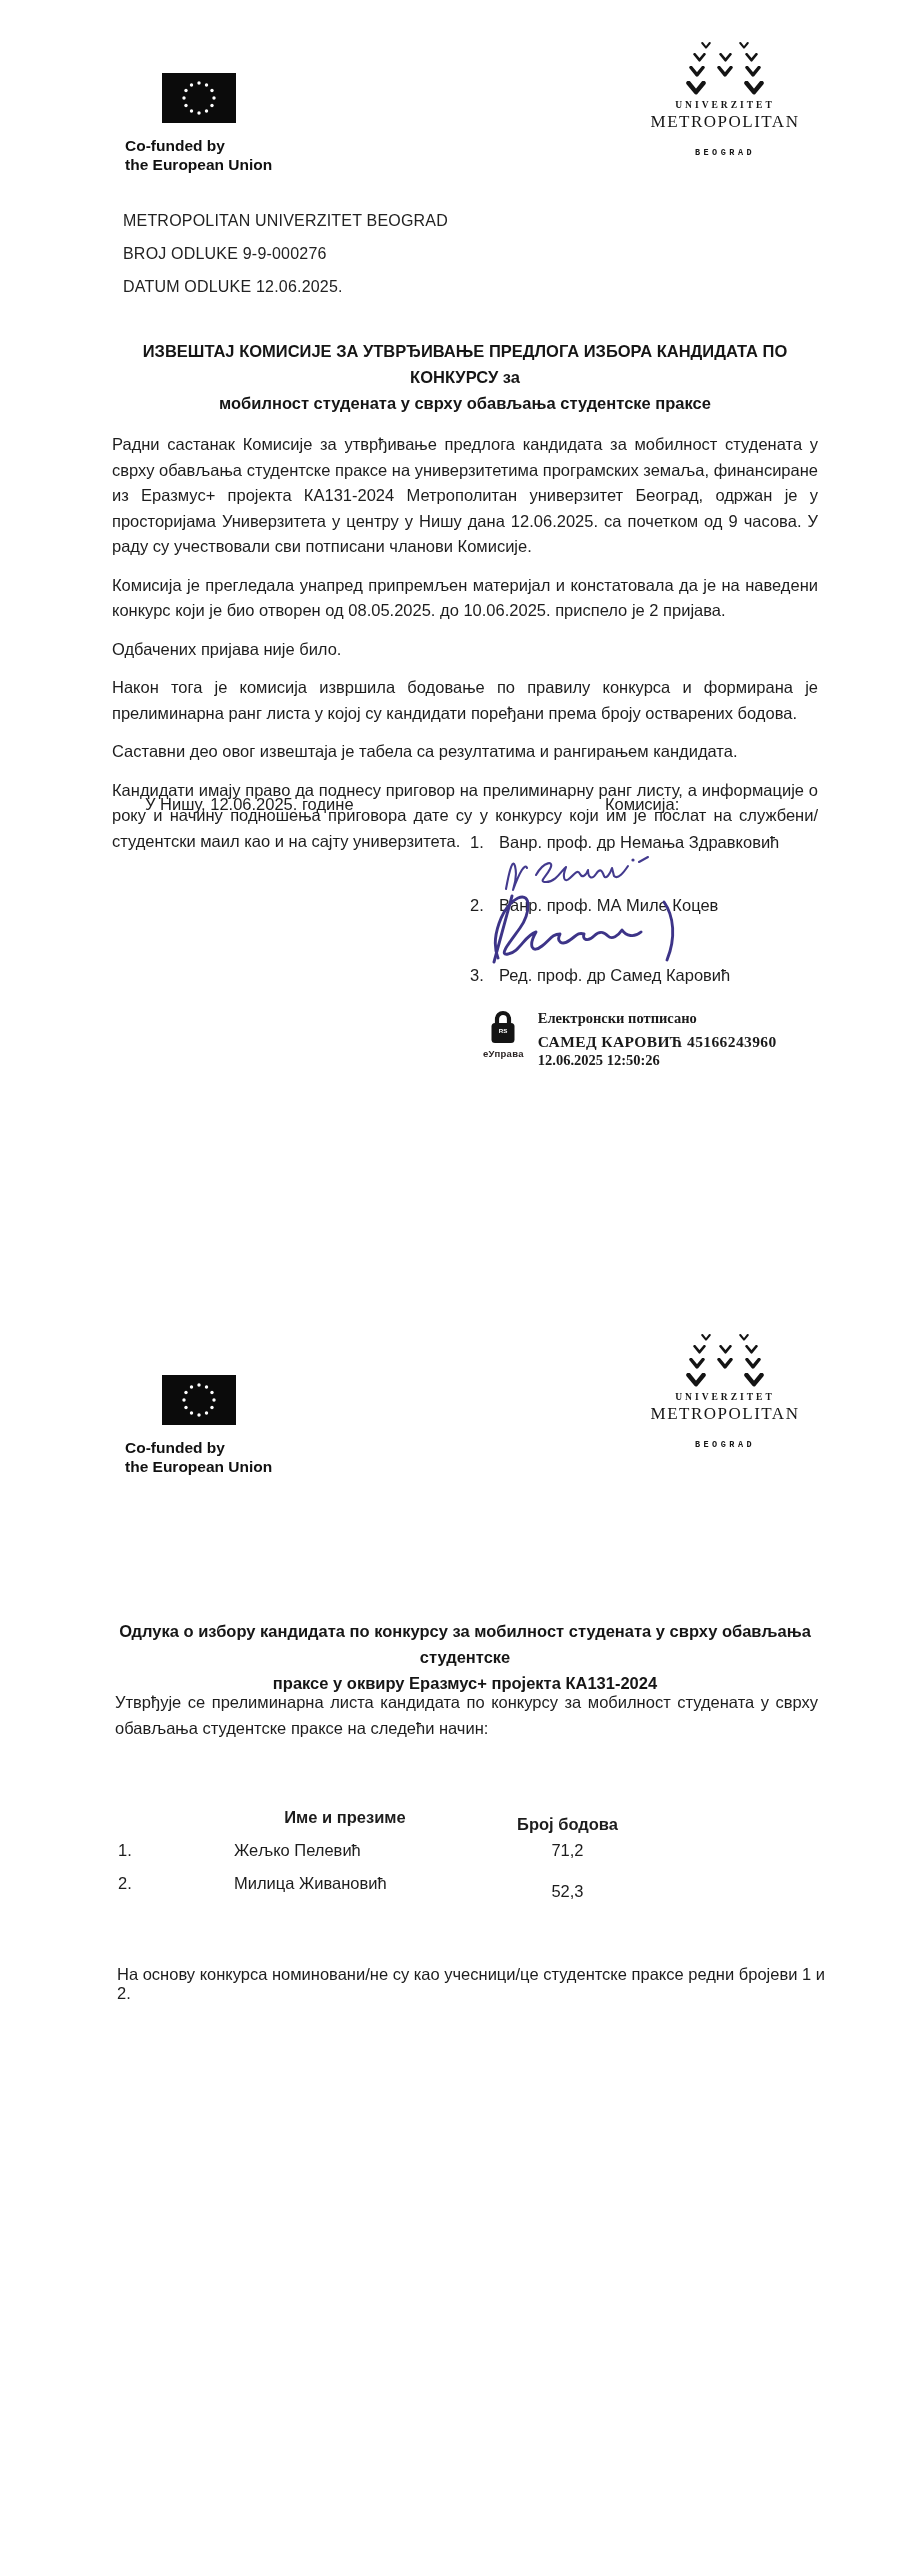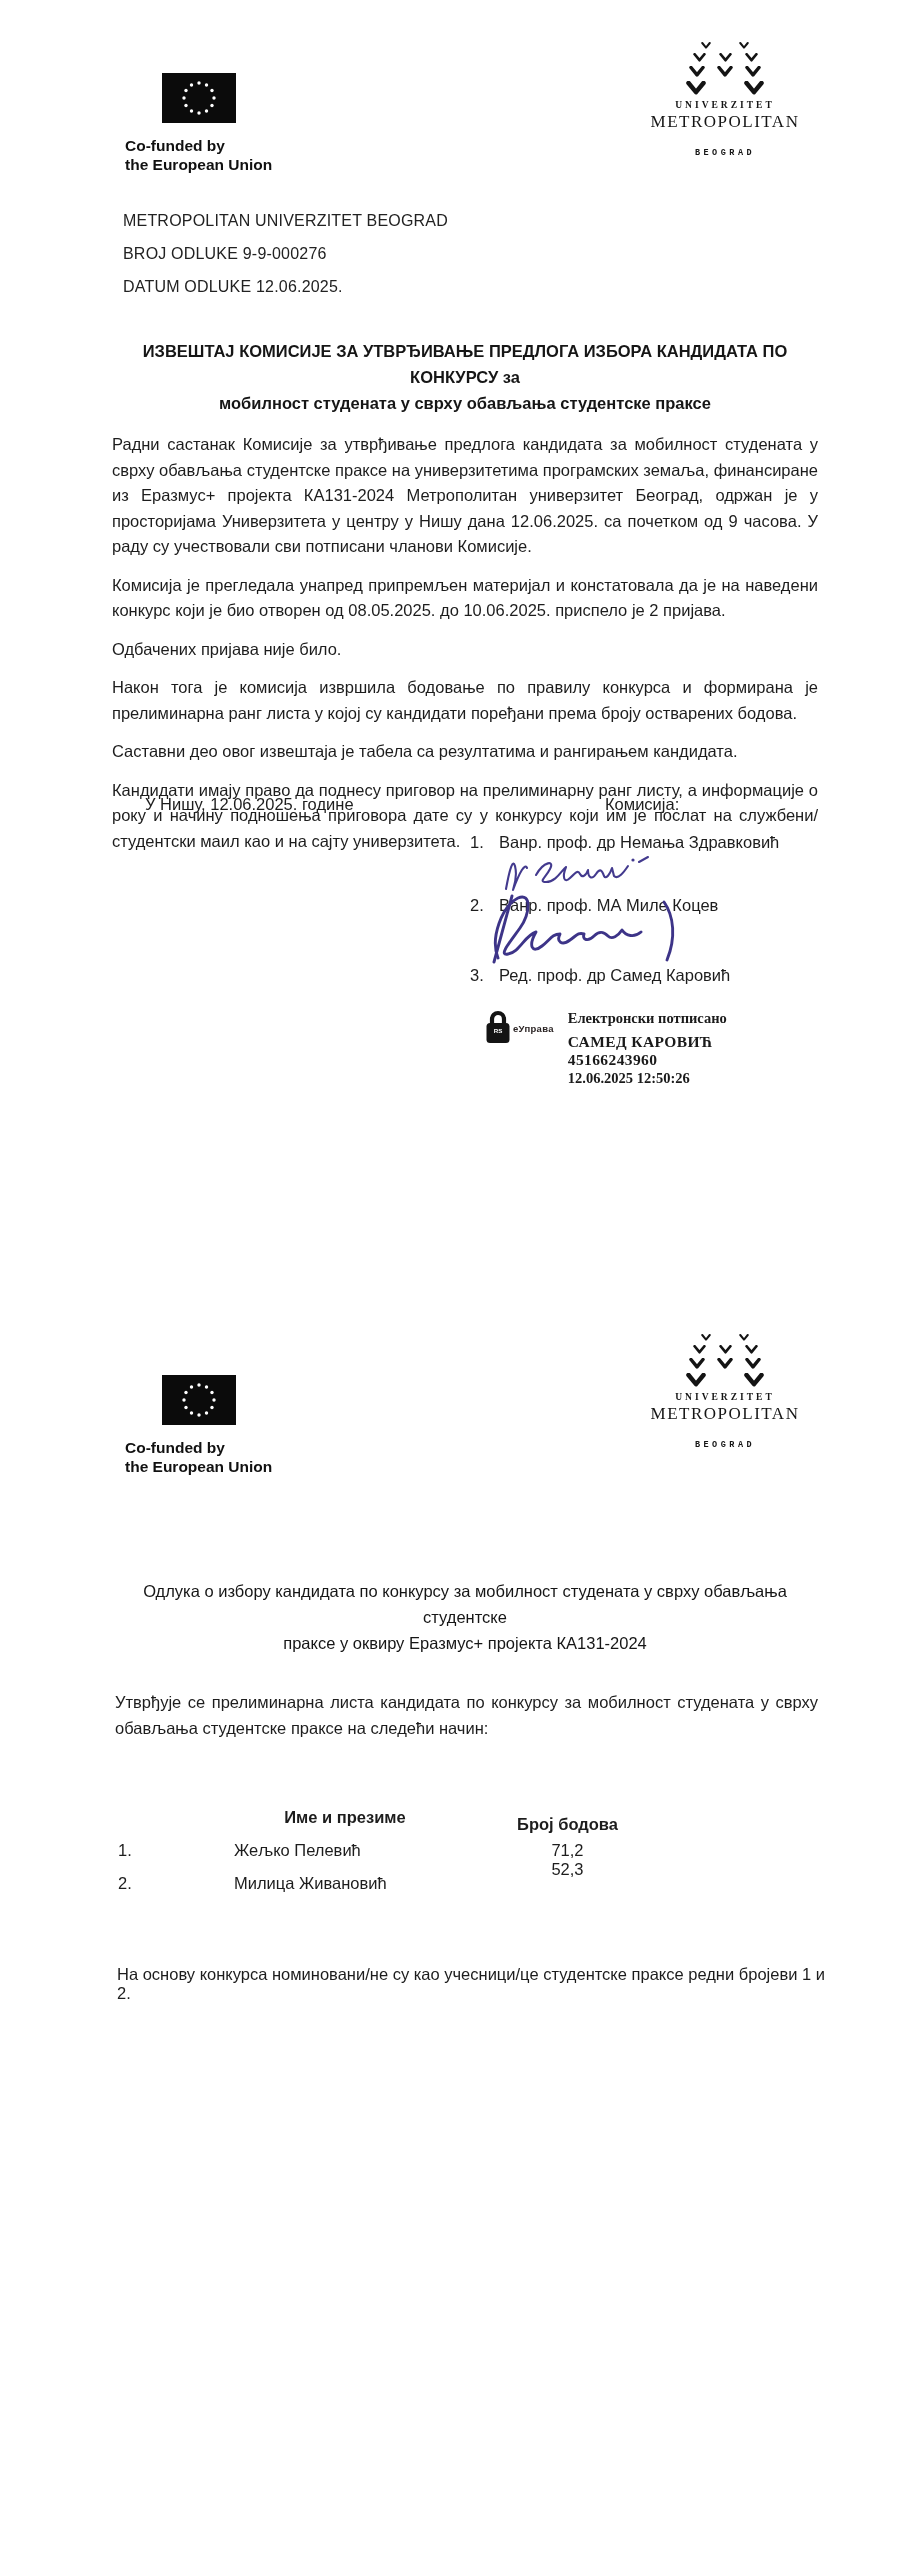--- a/index.html
+++ b/index.html
@@ -180,21 +180,21 @@
   </g>
 </svg>
 
 <div class="abs member" style="left:470px;top:966px;">
   <span class="num">3.</span>
   <span>Ред. проф. др Самед Каровић</span>
 </div>
 
 <div class="abs" style="left:483px;top:1008px;width:320px;">
   <div style="display:flex;align-items:flex-start;gap:14px;">
-    <div style="display:flex;flex-direction:row;align-items:center;">
+    <div style="display:flex;flex-direction:column;align-items:center;">
       <svg width="30" height="40" viewBox="0 0 30 40">
         <path d="M9 16 v-5 a6 6 0 0 1 12 0 v5" fill="none" stroke="#141414" stroke-width="4.2"></path>
         <rect x="3.5" y="15" width="23" height="20" rx="3.5" fill="#141414"></rect>
         <text x="15" y="24.5" text-anchor="middle" font-family="Liberation Sans, sans-serif" font-size="6.2" font-weight="bold" fill="#ffffff">RS</text>
       </svg>
       <div class="euprava">еУправа</div>
     </div>
     <div>
       <div class="stamp-line" style="font-size:14.5px;font-weight:bold;margin-top:2px;">Електронски потписано</div>
       <div class="stamp-line" style="font-size:15.5px;font-weight:bold;margin-top:6px;letter-spacing:.4px;">САМЕД КАРОВИЋ 45166243960</div>
@@ -286,36 +286,36 @@
           <path d="M1.5 1 L6 6.5 L10.5 1" stroke-width="2.7"></path>
         </svg>
       </span>
   </div>
   <div class="met-univerzitet">UNIVERZITET</div>
   <div class="met-name">METROPOLITAN</div>
   <div class="met-beograd">BEOGRAD</div>
 </div>
 
 <div class="abs" style="left:112px;top:1578px;width:706px;">
-  <div class="doc-title" style="font-weight:400;">
+  <div class="doc-title" style="font-weight:700;margin-top:40px;">
     <div>Одлука о избору кандидата по конкурсу за мобилност студената у сврху обављања студентске</div>
     <div>праксе у оквиру Еразмус+ пројекта КА131-2024</div>
   </div>
 </div>
 
 <div class="abs" style="left:115px;top:1690px;width:703px;">
   <p class="para">Утврђује се прелиминарна листа кандидата по конкурсу за мобилност студената у сврху обављања студентске праксе на следећи начин:</p>
 </div>
 
 <div class="abs" style="left:0;top:1808px;width:917px;">
   <div class="tbl-text tbl-head abs" style="left:250px;top:0;width:190px;text-align:center;">Име и презиме</div>
   <div class="tbl-text tbl-head abs" style="left:500px;top:0;width:135px;text-align:center;margin-top:7px;">Број бодова</div>
 
   <div class="tbl-text abs" style="left:118px;top:33px;">1.</div>
   <div class="tbl-text abs" style="left:234px;top:33px;width:260px;">Жељко Пелевић</div>
   <div class="tbl-text abs" style="left:500px;top:33px;width:135px;text-align:center;">71,2</div>
 
   <div class="tbl-text abs" style="left:118px;top:66px;">2.</div>
   <div class="tbl-text abs" style="left:234px;top:66px;width:260px;">Милица Живановић</div>
-  <div class="tbl-text abs" style="left:500px;top:52px;width:135px;text-align:center;">52,3</div>
+  <div class="tbl-text abs" style="left:500px;top:74px;width:135px;text-align:center;">52,3</div>
 </div>
 
 <div class="abs tbl-text" style="left:117px;top:1965px;width:720px;">На основу конкурса номиновани/не су као учесници/це студентске праксе редни бројеви 1 и 2.</div>
 
 </body></html>

